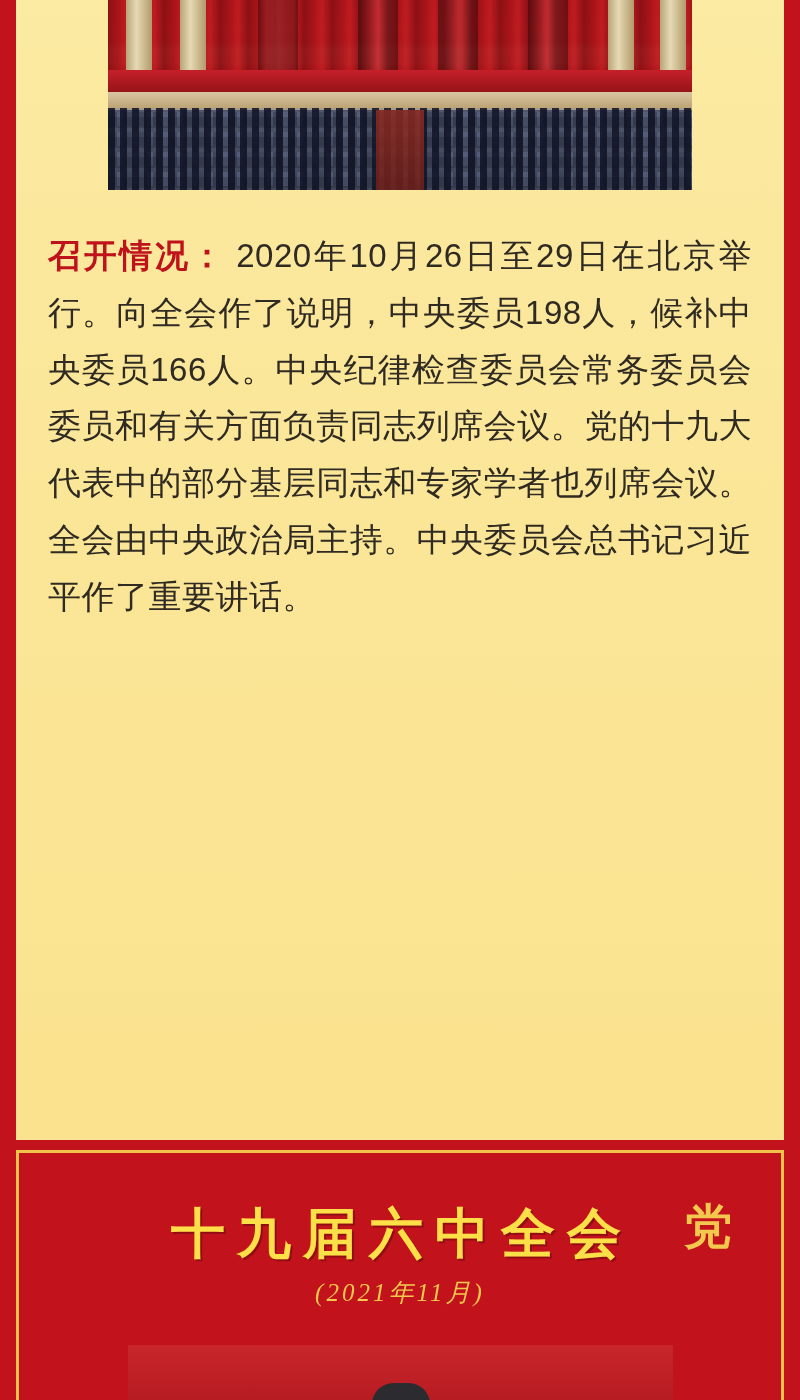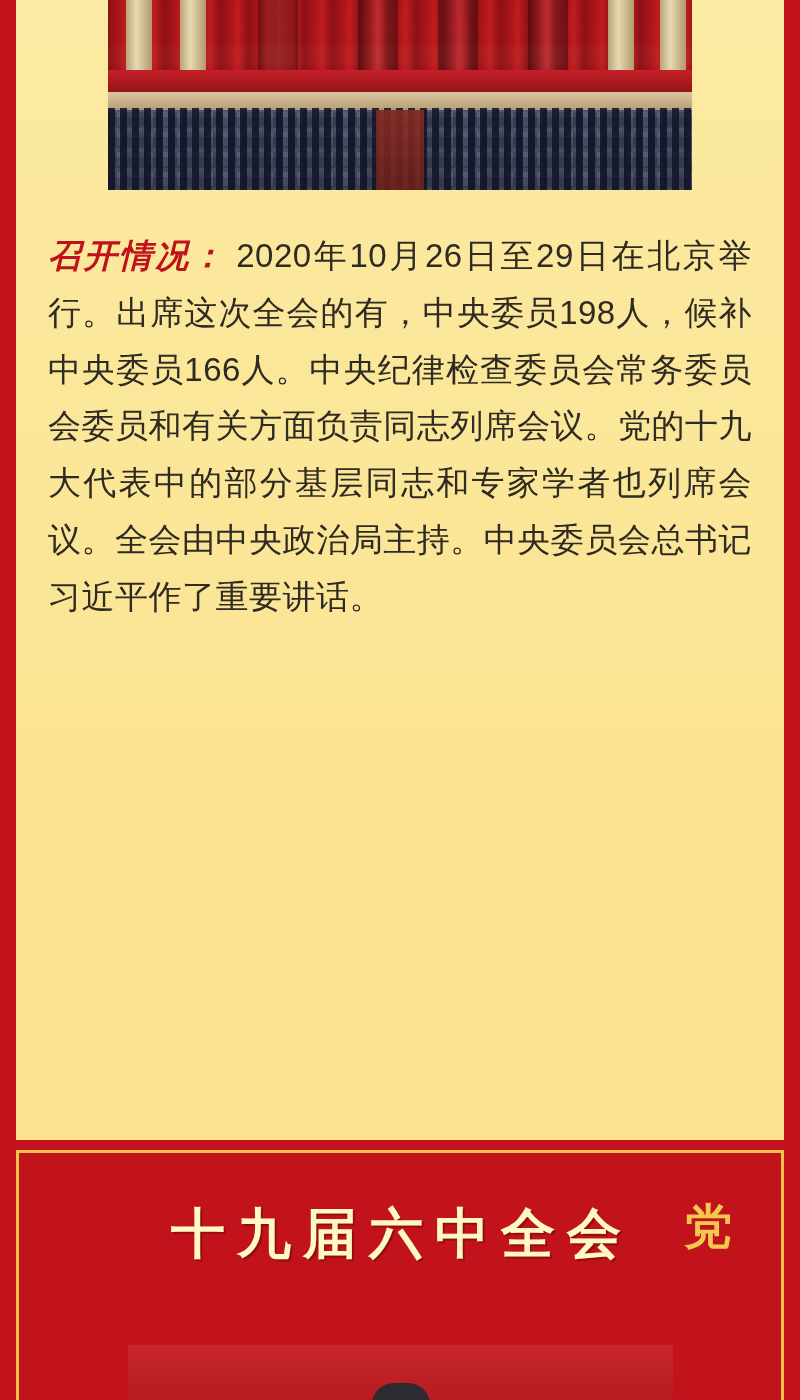--- a/index.html
+++ b/index.html
@@ -132,21 +132,20 @@
     line-height: 1.72;
     color: #2f2a22;
     letter-spacing: 0.5px;
     text-align: justify;
     font-family: "Liberation Sans", "DejaVu Sans", sans-serif;
   }
   .para .lead {
     color: #c0121a;
     font-weight: bold;
     margin-right: 10px;
-    font-style: italic;
   }
 
   
   .band {
     position: absolute;
     left: 0;
     right: 0;
     top: 1140px;
     height: 260px;
     background: #c2121b;
@@ -159,21 +158,21 @@
     bottom: 0;
     border: 3px solid #f0c24a;
     border-bottom: none;
     box-sizing: border-box;
   }
   .band-title {
     position: absolute;
     left: 4px; right: 0;
     top: 58px;
     text-align: center;
-    color: #fef9c3;
+    color: #fde047;
     font-size: 54px;
     font-weight: bold;
     letter-spacing: 12px;
     font-family: "Liberation Serif", "DejaVu Serif", serif;
     text-shadow: 2px 2px 0 rgba(0,0,0,.25);
   }
   .band-sub {
     position: absolute;
     left: 0; right: 0;
     top: 136px;
@@ -251,27 +250,28 @@
       <div class="seat-row" style="top:132px"></div>
       <div class="seat-row" style="top:152px"></div>
       <div class="seat-row" style="top:172px"></div>
       <div class="people"></div>
       <div class="aisle"></div>
     </div>
   </div>
 
   <div class="content">
     <p class="para">
-      <span class="lead">召开情况：</span><span>2020年10月26日至29日在北京举行。出席这次全会的有，中央委员198人，候补中央委员166人。中央纪律检查委员会常务委员会委员和有关方面负责同志列席会议。党的十九大代表中的部分基层同志和专家学者也列席会议。全会由中央政治局主持。中央委员会总书记习近平作了重要讲话。</span>
+      <span class="lead">召开情况：</span><span>2020年10月26日至29日在北京举行。向全会作了说明，中央委员198人，候补中央委员166人。中央纪律检查委员会常务委员会委员和有关方面负责同志列席会议。党的十九大代表中的部分基层同志和专家学者也列席会议。全会由中央政治局主持。中央委员会总书记习近平作了重要讲话。</span>
     </p>
   </div>
 
   <div class="band">
     <div class="band-inner"></div>
     <div class="band-title">十九届六中全会</div>
     <div class="band-emblem">党</div>
+    <div class="band-sub">(2021年11月)</div>
     <div class="band-photo">
       <div class="head"></div>
       <div class="hair"></div>
     </div>
   </div>
 
 </div>
 
 </body></html>

